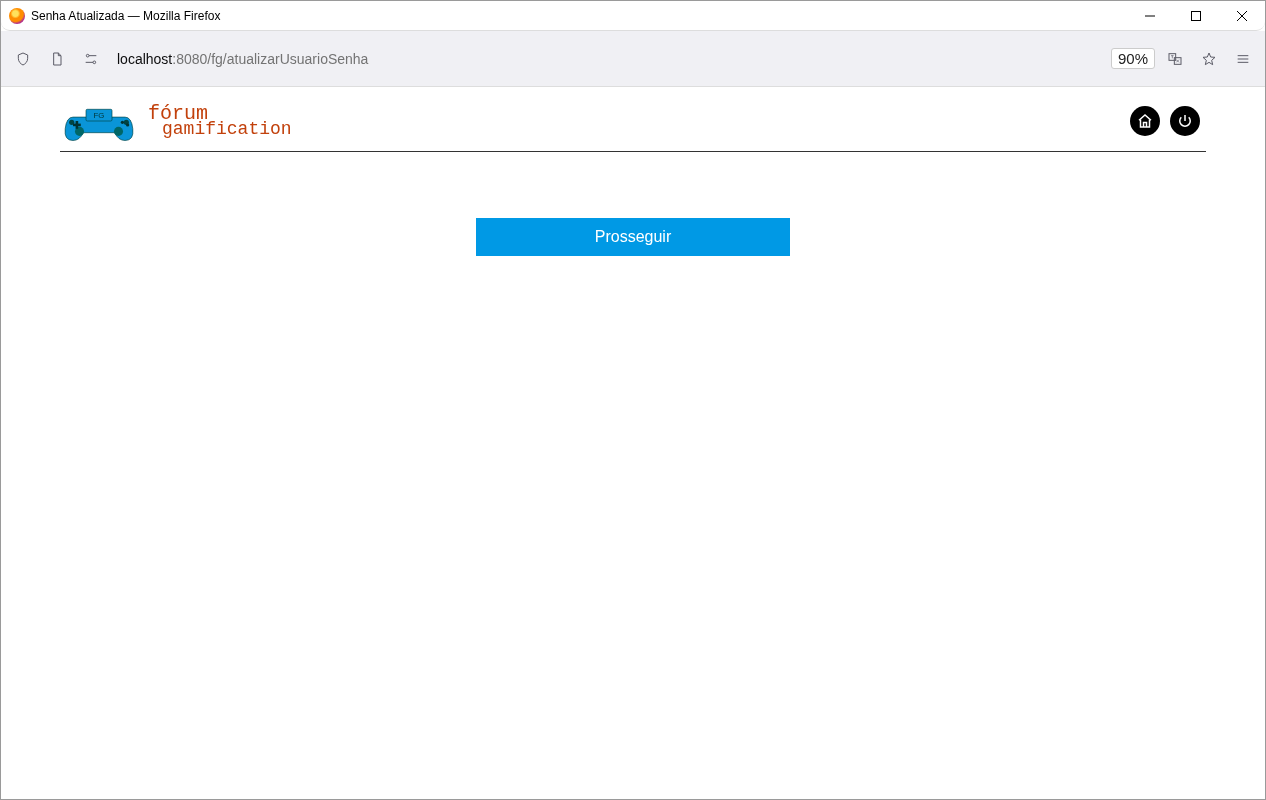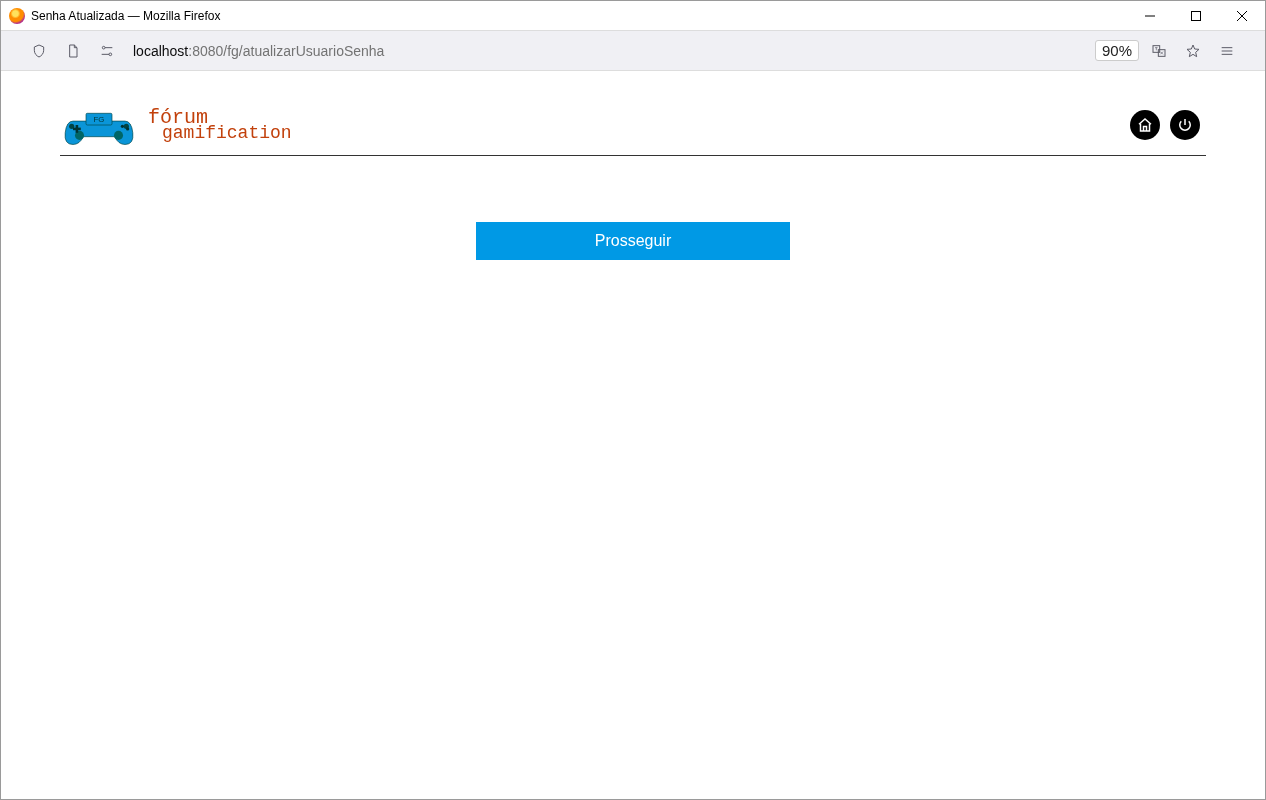--- a/index.html
+++ b/index.html
@@ -11,20 +11,21 @@
     border: 1px solid #9a9a9a;
     overflow: hidden;
   }
   
   .titlebar {
     height: 30px;
     background: #fff;
     display: flex;
     align-items: center;
     border-bottom: 1px solid #ddd;
+    border-radius: 9px;
   }
   .titlebar .ff-icon {
     width: 16px; height: 16px;
     margin: 0 6px 0 8px;
     border-radius: 50%;
     background: radial-gradient(circle at 40% 35%, #ffe25c 0 20%, #ff8d00 35% 55%, #b4338a 70% 100%);
     position: relative;
   }
   .titlebar .title {
     font-size: 12px;
@@ -34,25 +35,25 @@
   .titlebar .spacer { flex: 1; }
   .win-btn {
     width: 46px; height: 30px;
     display: flex; align-items: center; justify-content: center;
     font-size: 10px;
     color: #000;
   }
   .win-btn svg { width: 10px; height: 10px; stroke: #000; stroke-width: 1; fill: none; }
   
   .toolbar {
-    height: 40px;
+    height: 56px;
     background: #f0f0f4;
     display: flex;
     align-items: center;
-    padding: 0 24px;
+    padding: 0 8px;
     gap: 6px;
     border-bottom: 1px solid #ddd;
   }
   .tb-icon {
     width: 28px; height: 28px;
     display: flex; align-items: center; justify-content: center;
     border-radius: 4px;
     color: #5b5b66;
   }
   .tb-icon svg { width: 16px; height: 16px; stroke: #5b5b66; stroke-width: 1.5; fill: none; }
@@ -79,21 +80,21 @@
   }
   
   .viewport {
     background: #fff;
     height: calc(800px - 30px - 40px - 2px);
     overflow: auto;
   }
   .page {
     width: 1146px;
     margin: 0 auto;
-    padding-top: 24px;
+    padding-top: 4px;
   }
   .site-header {
     display: flex;
     align-items: center;
     justify-content: space-between;
     padding: 6px 0 6px 0;
     border-bottom: 1.5px solid #333;
   }
   .logo-wrap {
     display: flex; align-items: center; gap: 10px;

